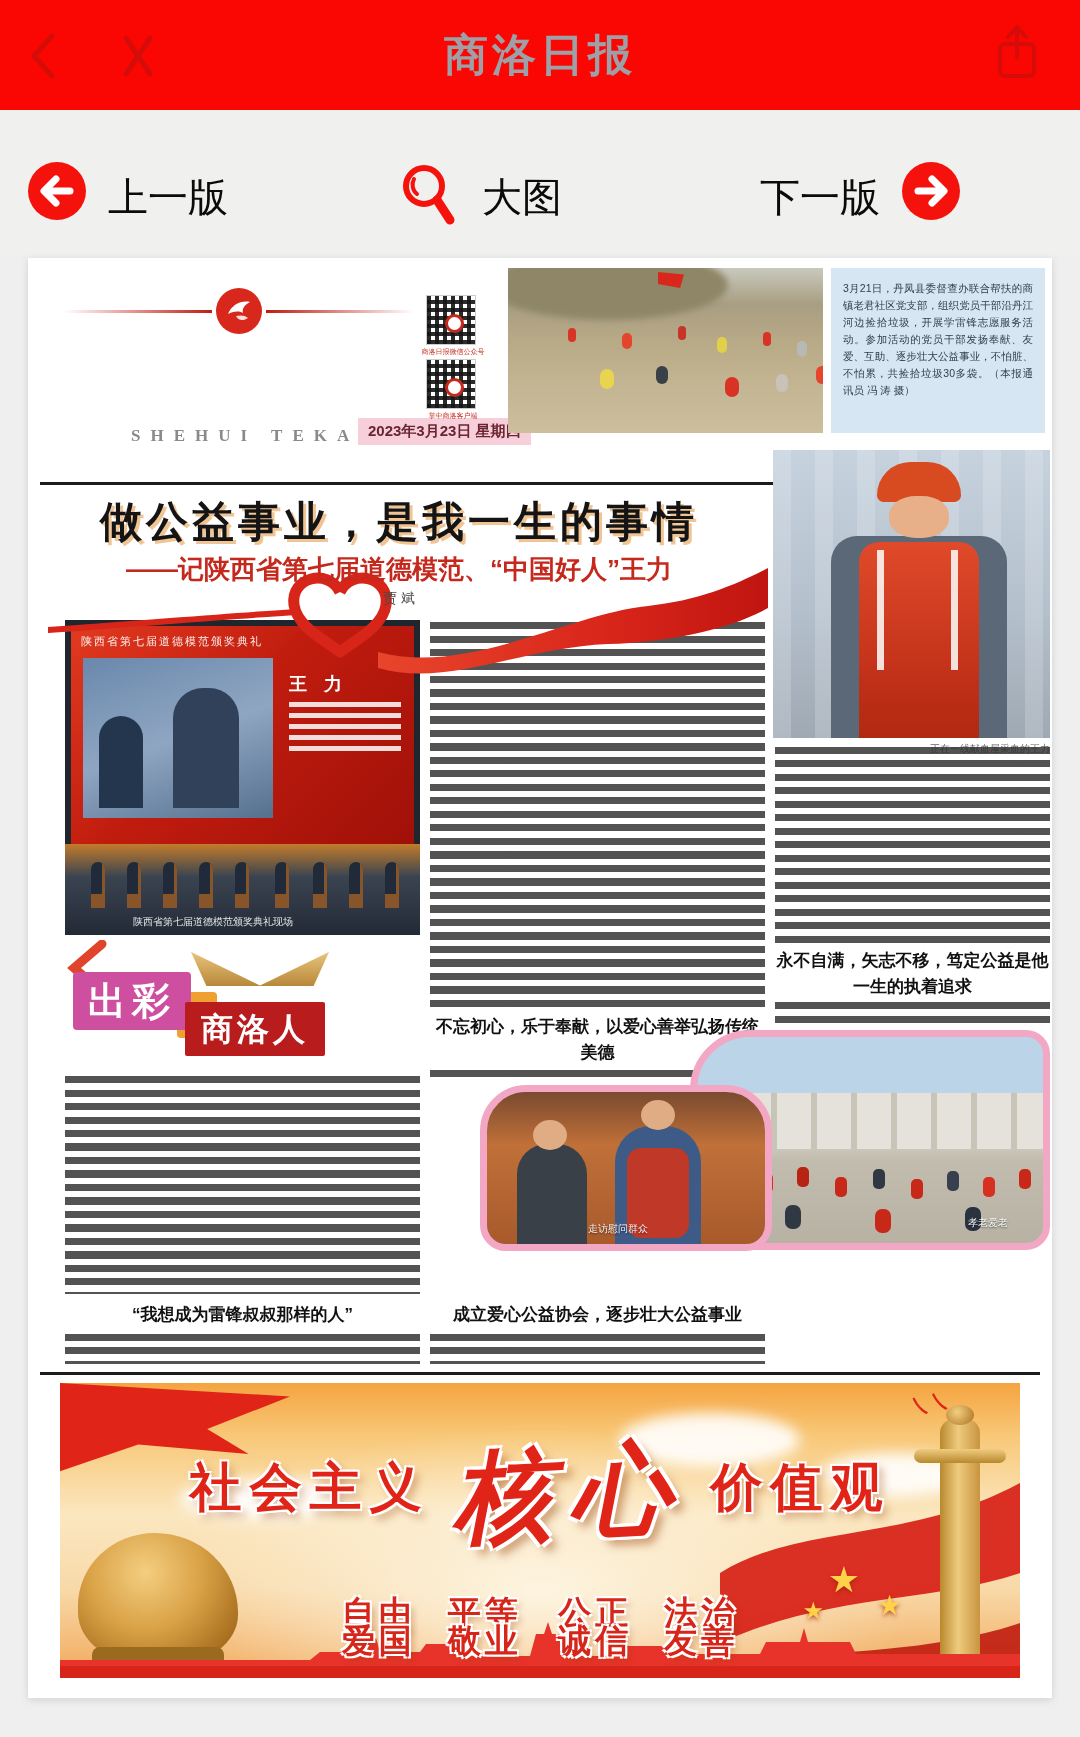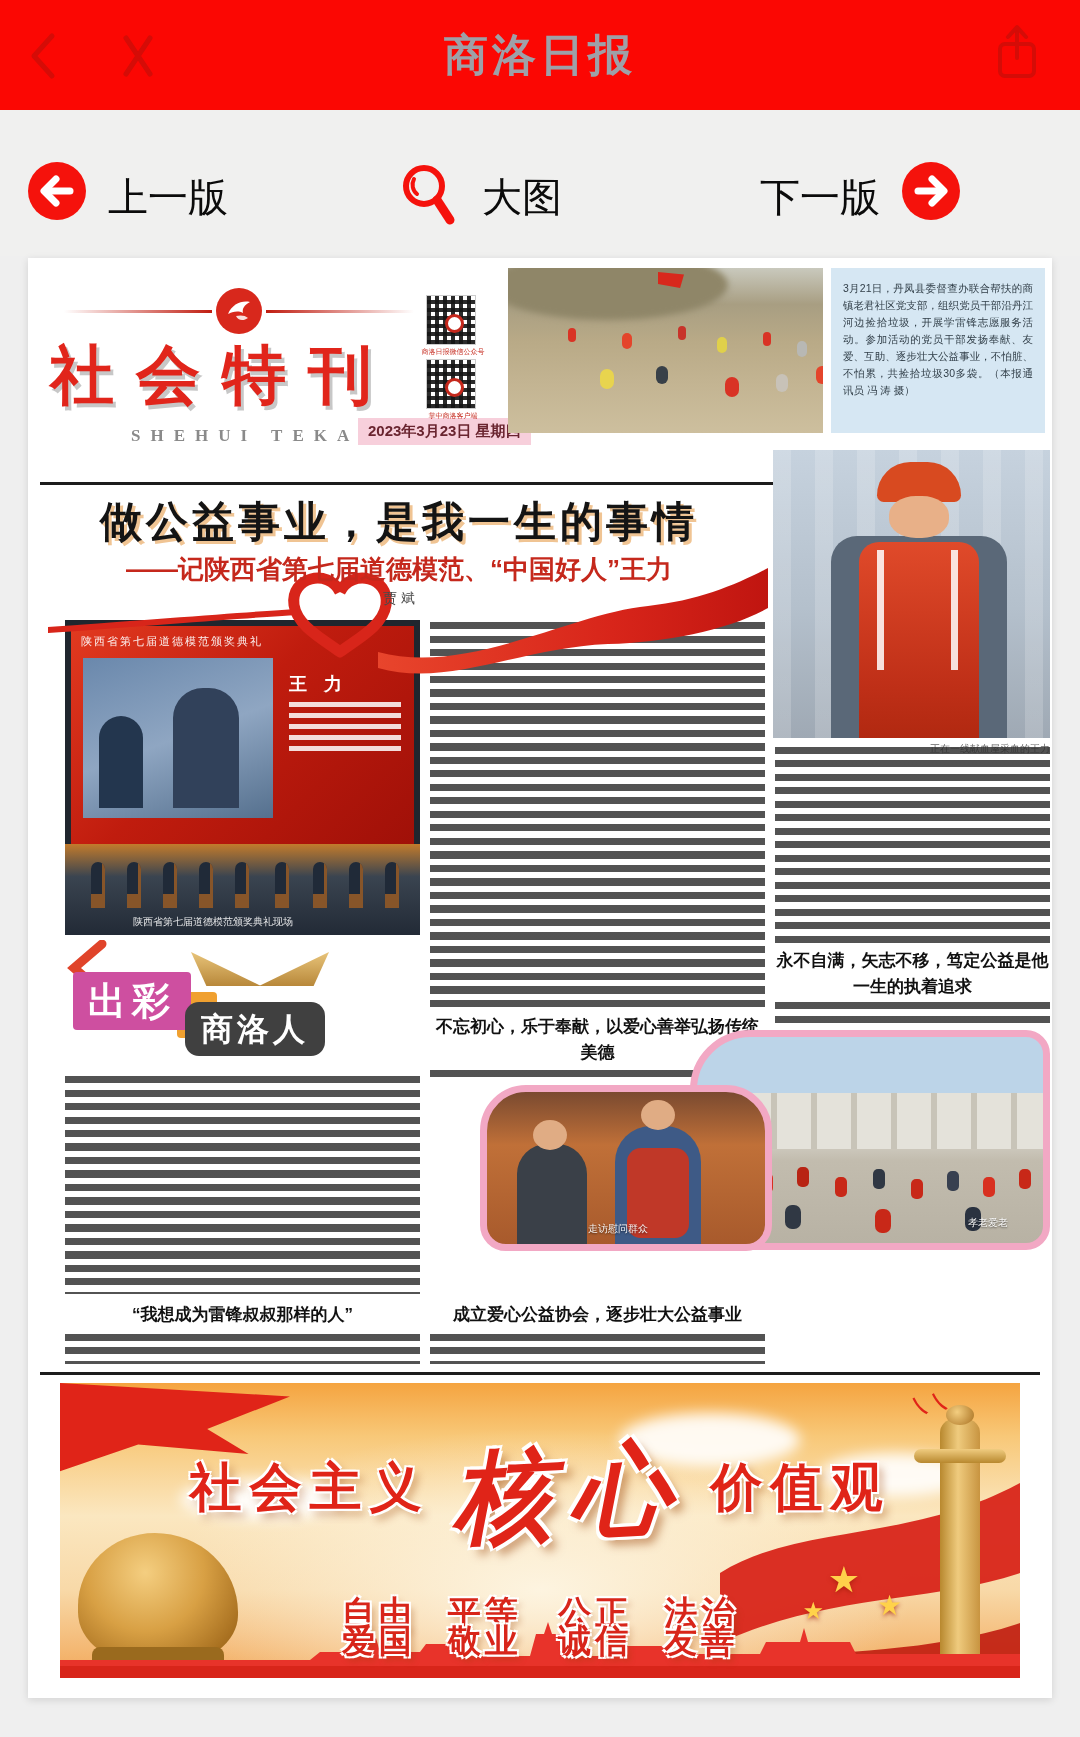--- a/index.html
+++ b/index.html
@@ -99,22 +99,22 @@
   
   .deco-chev{position:absolute;left:38px;top:682px;width:42px;height:56px;}
 
   
   .badge{position:absolute;left:45px;top:700px;width:252px;height:108px;}
   .badge .wing{position:absolute;width:70px;height:34px;background:linear-gradient(180deg,#E8C47A,#B8883A);
     clip-path:polygon(0 100%,100% 0,78% 100%);}
   .badge .t1{position:absolute;left:0;top:14px;width:118px;height:58px;background:#CE4FA0;color:#fff;
     font-size:38px;font-weight:900;text-align:center;line-height:58px;letter-spacing:6px;border-radius:4px;}
   .badge .t0{position:absolute;left:104px;top:34px;width:40px;height:46px;background:#F0A030;border-radius:4px;}
-  .badge .t2{position:absolute;left:112px;top:44px;width:140px;height:54px;background:#404040;color:#fff;
-    font-size:32px;font-weight:900;text-align:center;line-height:54px;letter-spacing:4px;border-radius:14px;}
+  .badge .t2{position:absolute;left:112px;top:44px;width:140px;height:54px;background:#b91c1c;color:#fff;
+    font-size:32px;font-weight:900;text-align:center;line-height:54px;letter-spacing:4px;border-radius:2px;}
 
   
   .gk{position:absolute;background-image:repeating-linear-gradient(to bottom,rgba(45,45,45,.82) 0 7px,transparent 7px 13.5px);}
   .subhead{position:absolute;text-align:center;font-size:17px;font-weight:900;color:#111;line-height:1.5;}
 
   
   .couch{position:absolute;left:452px;top:827px;width:292px;height:166px;border:7px solid #F2A8C4;
     border-radius:46px 46px 26px 26px;overflow:hidden;z-index:4;
     background:linear-gradient(180deg,#7A4A30 0%,#C07038 35%,#A85A2C 100%);}
   .couch .man1{position:absolute;left:30px;top:52px;width:70px;height:110px;background:#3A4048;border-radius:30px 30px 0 0;}
@@ -215,21 +215,20 @@
   <div class="page">
 
     <div class="mast-line" style="left:36px;width:148px;background:linear-gradient(90deg,rgba(216,40,28,0),#C01C10);"></div>
     <div class="mast-line" style="left:238px;width:148px;background:linear-gradient(90deg,#C01C10,rgba(216,40,28,0));"></div>
     <div class="mast-logo">
       <svg width="46" height="46" viewBox="0 0 46 46">
         <path d="M12,26 C16,16 26,12 34,14 C28,17 26,21 27,25 C22,22 16,24 12,26 Z" fill="#fff"></path>
         <path d="M20,28 C24,27 29,27 32,30 C28,33 22,33 20,28 Z" fill="#fff" opacity=".85"></path>
       </svg>
     </div>
-    <div class="mast-title">社会特刊</div>
     <div class="mast-pinyin">SHEHUI TEKAN</div>
     <div class="date-chip">2023年3月23日 星期四</div>
 
     <div class="qr" style="top:37px;"></div>
     <div class="qr-cap" style="top:89px;">商洛日报微信公众号</div>
     <div class="qr" style="top:101px;"></div>
     <div class="qr-cap" style="top:153px;">掌中商洛客户端</div>
 
     <div class="lead-photo">
       <div class="hill"></div>

